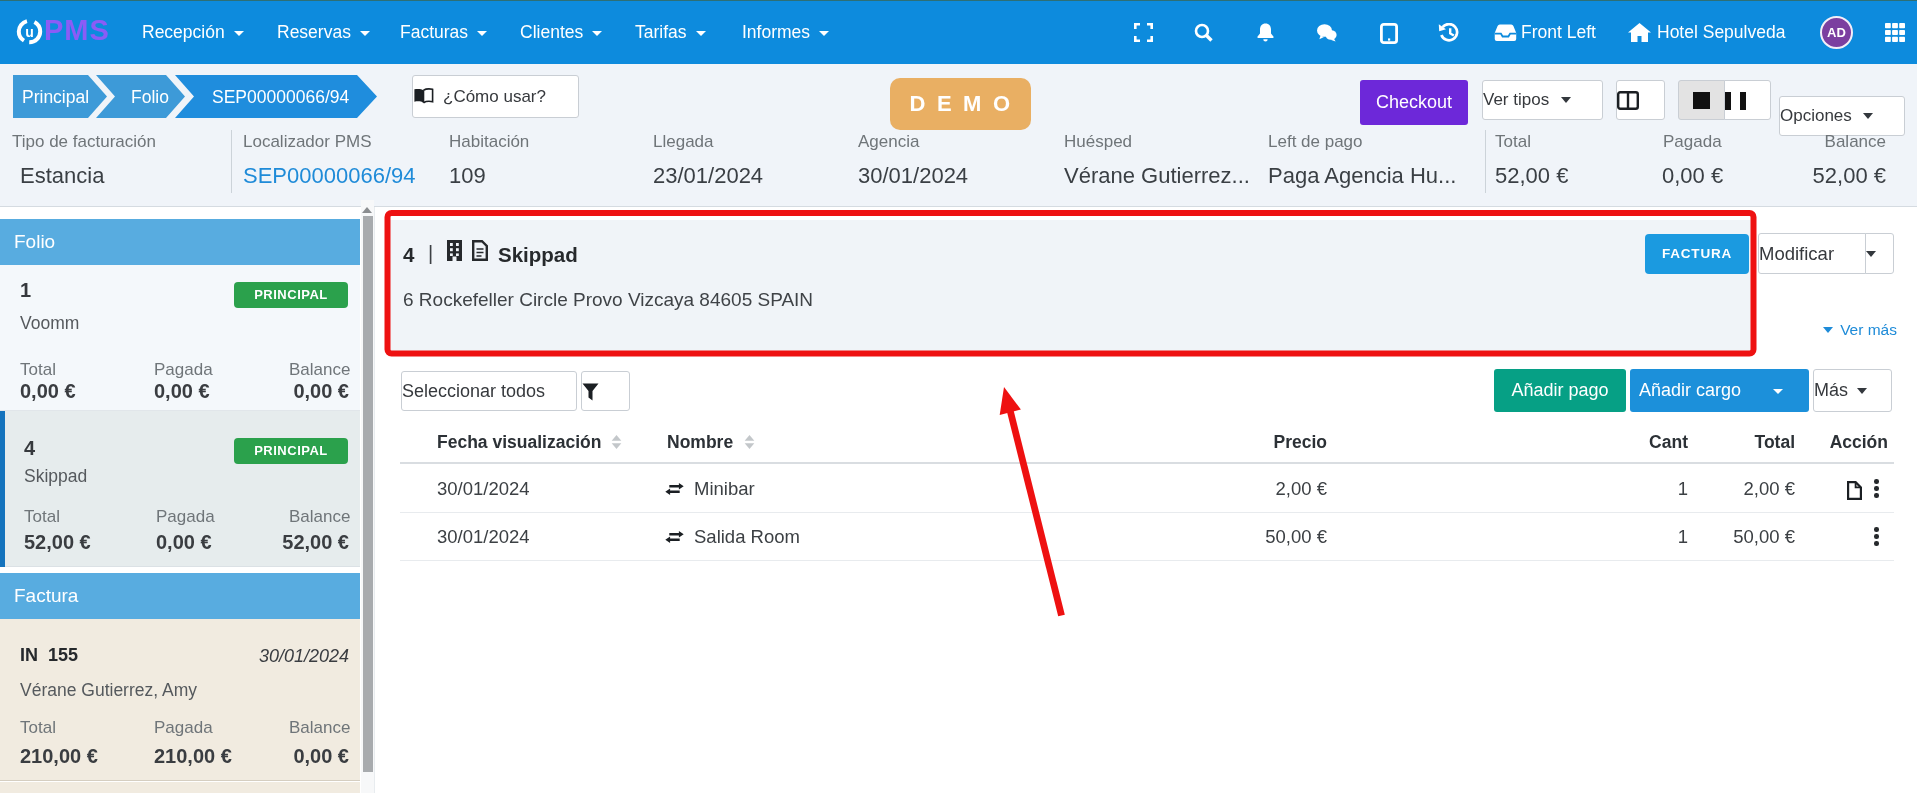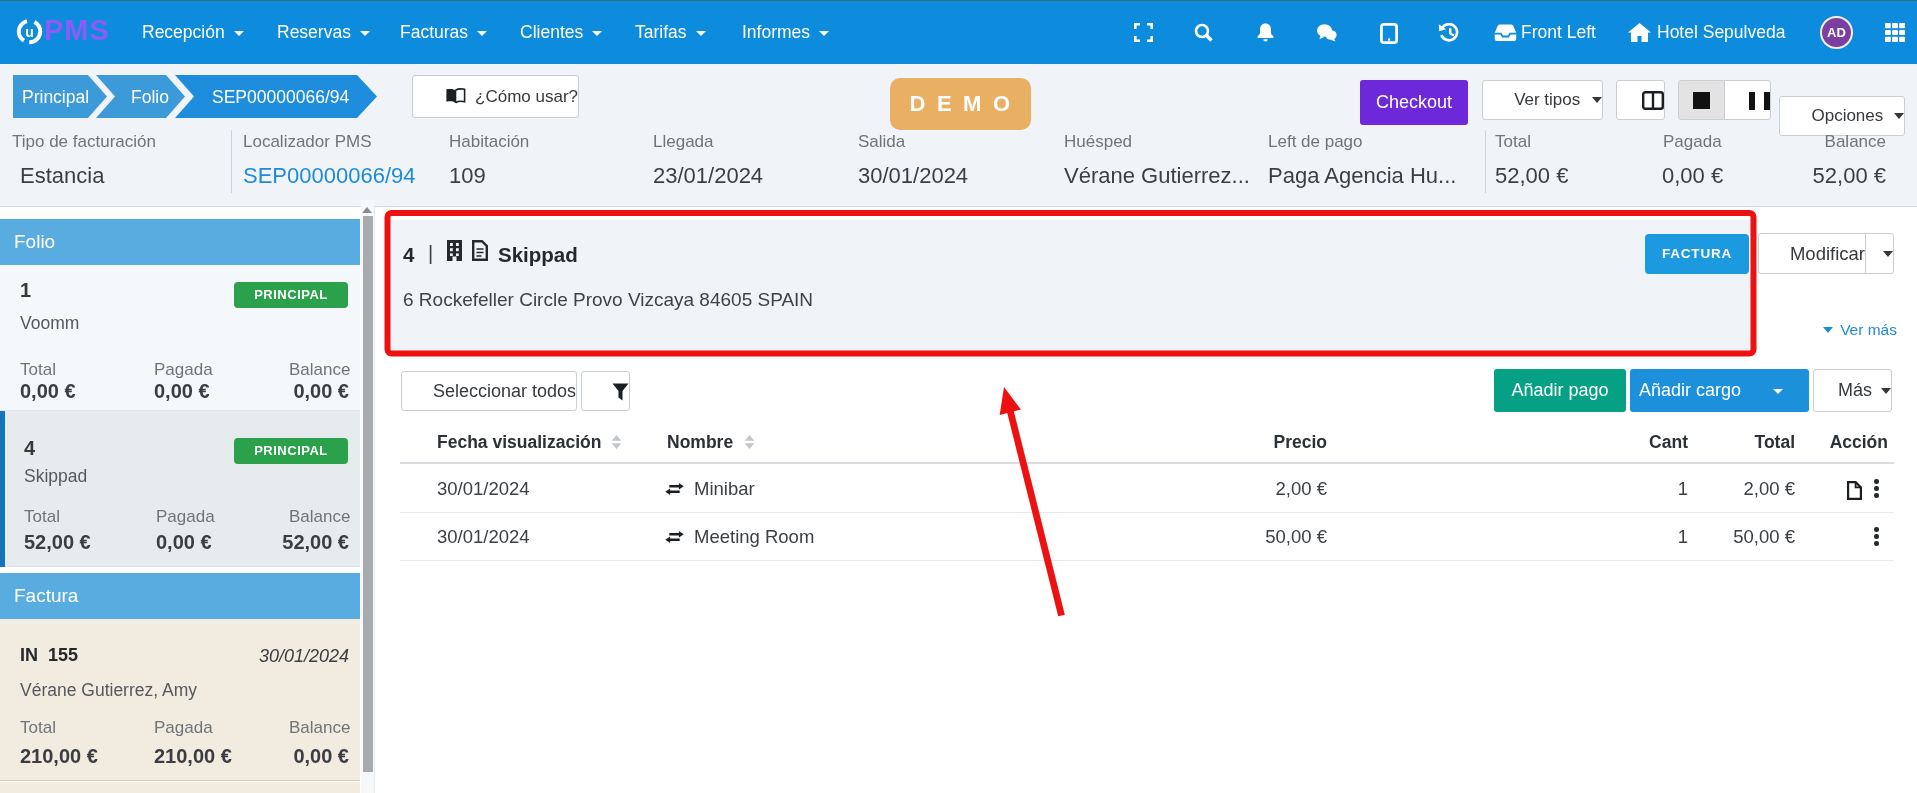--- a/index.html
+++ b/index.html
@@ -17,21 +17,21 @@
   #logo { position:absolute; left:16px; top:18px; }
   #logotxt { position:absolute; left:44px; top:14px; color:#8b5cf6; font-size:29px; font-weight:bold; letter-spacing:1px; }
   .nico { position:absolute; top:23px; }
   #adcircle { position:absolute; left:1820px; top:16px; width:33px; height:33px; border-radius:50%;
     background:#7b3fa0; border:2.5px solid #f3eef8; color:#fff; font-size:13px; font-weight:bold;
     text-align:center; line-height:29px; }
   
   #subbar { position:absolute; left:0; top:64px; width:1917px; height:143px; background:#f0f4f9;
     border-bottom:1px solid #d5dbe1; }
   .whitebtn { position:absolute; background:#fff; border:1px solid #c9ced4; border-radius:3px;
-    color:#36393d; font-size:17px; text-align:right; }
+    color:#36393d; font-size:17px; text-align:left; }
   #demo { position:absolute; left:890px; top:78px; width:141px; height:52px; background:#e9af63;
     border-radius:10px; color:#fff; font-weight:bold; font-size:22px; letter-spacing:11.5px;
     text-align:center; line-height:52px; padding-left:10px; }
   #checkout { position:absolute; left:1360px; top:80px; width:108px; height:45px; background:#6d28d9;
     border-radius:3px; color:#fff; font-size:18px; text-align:center; line-height:44px; }
   .ilabel { position:absolute; top:132px; font-size:17px; color:#6f7579; white-space:nowrap; }
   .ivalue { position:absolute; top:163px; font-size:22px; color:#3a3f44; white-space:nowrap; }
   .vsep { position:absolute; top:130px; width:1px; height:63px; background:#ccd3d9; }
   
   .sideheader { position:absolute; left:0; width:360px; height:46px; background:#58ace0;
@@ -146,21 +146,21 @@
 
 <div class="ilabel" style="left:12px;">Tipo de facturación</div>
 <div class="ivalue" style="left:20px;">Estancia</div>
 <div class="vsep" style="left:231px;"></div>
 <div class="ilabel" style="left:243px;">Localizador PMS</div>
 <div class="ivalue" style="left:243px;color:#1f8bd8;">SEP00000066/94</div>
 <div class="ilabel" style="left:449px;">Habitación</div>
 <div class="ivalue" style="left:449px;">109</div>
 <div class="ilabel" style="left:653px;">Llegada</div>
 <div class="ivalue" style="left:653px;">23/01/2024</div>
-<div class="ilabel" style="left:858px;">Salida</div>
+<div class="ilabel" style="left:858px;">Agencia</div>
 <div class="ivalue" style="left:858px;">30/01/2024</div>
 <div class="ilabel" style="left:1064px;">Huésped</div>
 <div class="ivalue" style="left:1064px;">Vérane Gutierrez...</div>
 <div class="ilabel" style="left:1268px;">Left de pago</div>
 <div class="ivalue" style="left:1268px;">Paga Agencia Hu...</div>
 <div class="vsep" style="left:1485px;"></div>
 <div class="ilabel" style="left:1495px;">Total</div>
 <div class="ivalue" style="left:1495px;">52,00 €</div>
 <div class="ilabel" style="left:1663px;">Pagada</div>
 <div class="ivalue" style="left:1662px;">0,00 €</div>
@@ -278,21 +278,21 @@
   <div style="width:4.5px;height:4.5px;border-radius:50%;background:#26292c;margin-bottom:2.5px;"></div>
   <div style="width:4.5px;height:4.5px;border-radius:50%;background:#26292c;margin-bottom:2.5px;"></div>
   <div style="width:4.5px;height:4.5px;border-radius:50%;background:#26292c;"></div>
 </div>
 
 <div class="cell" style="left:437px;top:526px;">30/01/2024</div>
 <svg class="abs" style="left:665px;top:531px;" width="19" height="12" viewBox="0 0 23 15" fill="#1b1f23">
   <path d="M17 0 L23 4 L17 8 V5.5 H5 V2.5 H17z"></path>
   <path d="M6 7 L0 11 L6 15 V12.5 H18 V9.5 H6z"></path>
 </svg>
-<div class="cell" style="left:694px;top:526px;">Meeting Room</div>
+<div class="cell" style="left:694px;top:526px;">Salida Room</div>
 <div class="cell rightal" style="left:1227px;top:526px;width:100px;">50,00 €</div>
 <div class="cell rightal" style="left:1598px;top:526px;width:90px;">1</div>
 <div class="cell rightal" style="left:1705px;top:526px;width:90px;">50,00 €</div>
 <div class="abs" style="left:1874px;top:527px;width:5px;">
   <div style="width:4.5px;height:4.5px;border-radius:50%;background:#26292c;margin-bottom:2.5px;"></div>
   <div style="width:4.5px;height:4.5px;border-radius:50%;background:#26292c;margin-bottom:2.5px;"></div>
   <div style="width:4.5px;height:4.5px;border-radius:50%;background:#26292c;"></div>
 </div>
 
 <svg id="overlay" viewBox="0 0 1917 793">

